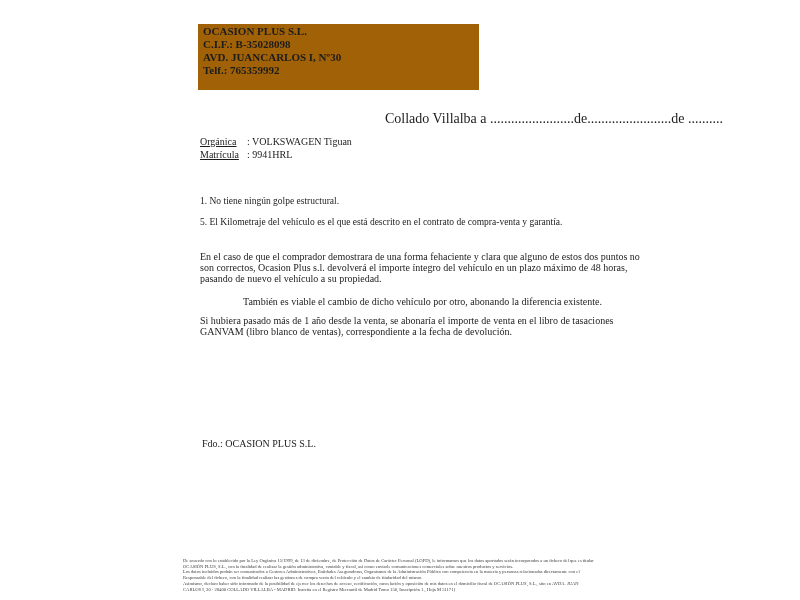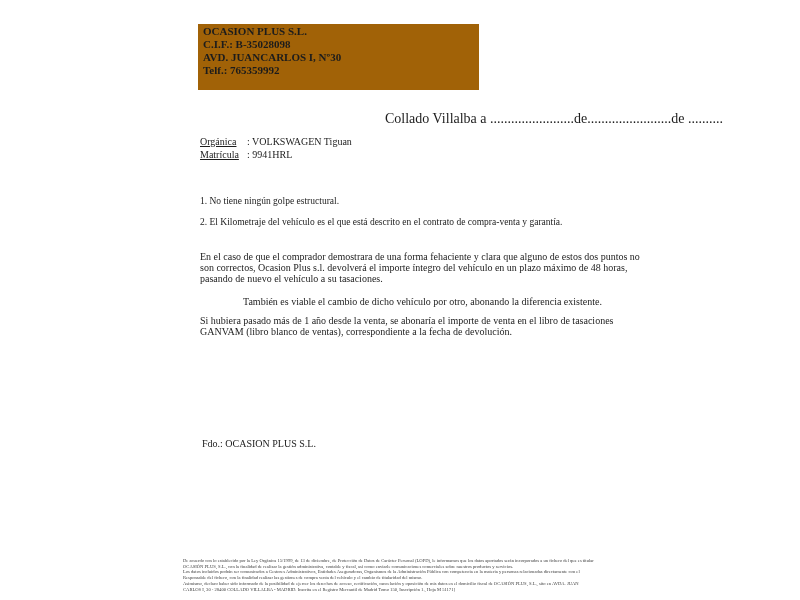--- a/index.html
+++ b/index.html
@@ -53,26 +53,26 @@
   <div class="cert-block">
     <div class="line">
       <span class="lbl"><span>Orgánica</span></span><span>: VOLKSWAGEN Tiguan</span>
     </div>
     <div class="line">
       <span class="lbl"><span>Matrícula</span></span><span>: 9941HRL</span>
     </div>
   </div>
 
   <div class="clause-1 line">1. No tiene ningún golpe estructural.</div>
-  <div class="clause-2 line">2. El Kilometraje del vehículo es el que está descrito en el contrato de compra-venta y garantía.</div>
+  <div class="clause-2 line">5. El Kilometraje del vehículo es el que está descrito en el contrato de compra-venta y garantía.</div>
 
   <div class="para para-refund">
     <div class="line">En el caso de que el comprador demostrara de una forma fehaciente y clara que alguno de estos dos puntos no</div>
     <div class="line">son correctos, Ocasion Plus s.l. devolverá el importe íntegro del vehículo en un plazo máximo de 48 horas,</div>
-    <div class="line">pasando de nuevo el vehículo a su tasaciones.</div>
+    <div class="line">pasando de nuevo el vehículo a su propiedad.</div>
   </div>
 
   <div class="para para-exchange line">También es viable el cambio de dicho vehículo por otro, abonando la diferencia existente.</div>
 
   <div class="para para-ganvam">
     <div class="line">Si hubiera pasado más de  1 año desde la venta, se abonaría el importe de venta en el libro de tasaciones</div>
     <div class="line">GANVAM (libro blanco de ventas), correspondiente a la fecha de devolución.</div>
   </div>
 
   <div class="signature line">Fdo.: OCASION PLUS S.L.</div>

